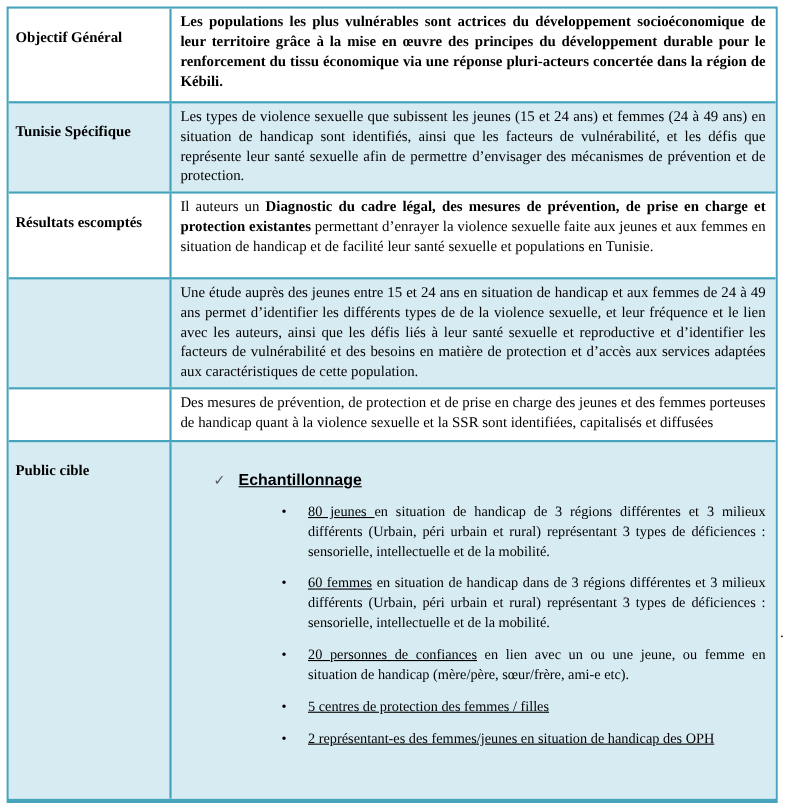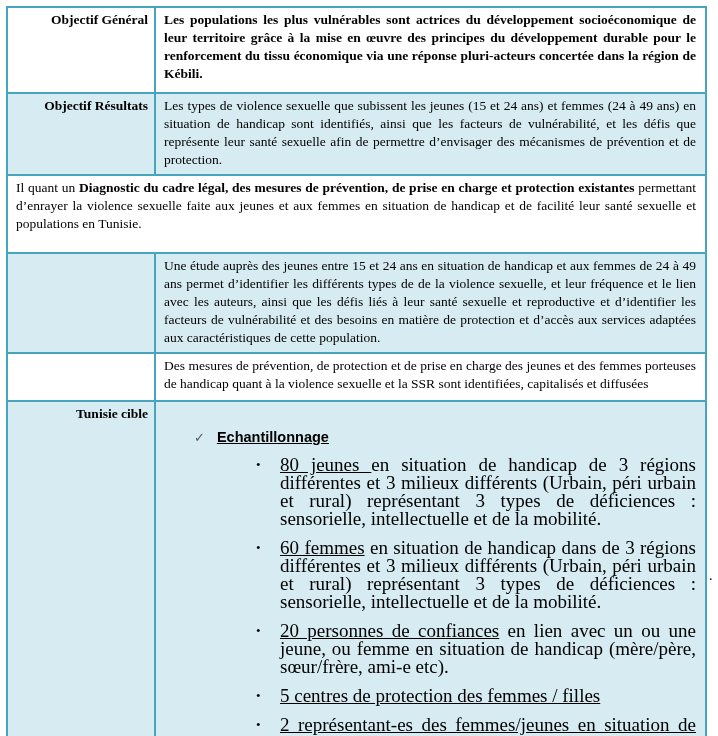--- a/index.html
+++ b/index.html
@@ -23,22 +23,21 @@
     border-bottom-width: 4px;
     background: #ffffff;
   }
   .trow { display: flex; border-top: 2px solid var(--bc); background: #ffffff; }
   .trow:first-child { border-top: 0; }
   .trow.shaded { background: var(--shade); }
 
   .lcell {
     flex: 0 0 148px; width: 148px;
     border-right: 2px solid var(--bc);
-    padding: 3px 6px 3px 6px;
-    text-align: right;
+    padding: 17px 6px 3px 6px;
   }
   .row-label { font-weight: bold; font-size: 13.5px; line-height: 18px; }
 
   .ccell { flex: 1; padding: 3px 9px 5px 8px; min-width: 0; }
 
   .para { font-size: 13.5px; line-height: 18px; margin: 0; }
   .just { text-align: justify; }
   .run.b { font-weight: bold; }
   .run.u { text-decoration: underline; }
 
@@ -54,21 +53,21 @@
     font-family: "Liberation Sans", "DejaVu Sans", sans-serif;
     font-weight: bold; font-size: 14.5px;
     text-decoration: underline;
     color: #000;
     margin-top: 12px;
   }
 
   .bullet-item { display: flex; margin: 11px 0 0 92px; }
   .bullet-item:last-child { margin-bottom: 16px; }
   .bdot { flex: 0 0 24px; width: 24px; font-size: 13px; line-height: 18px; }
-  .btext { flex: 1; font-size: 19px; line-height: 18px; min-width: 0; }
+  .btext { flex: 1; font-size: 13px; line-height: 18px; min-width: 0; }
 
   .stray {
     position: absolute; left: 709px; top: 567px;
     font-size: 14px; line-height: 18px; color: #000;
   }
 </style>
 </head>
 <body style="background: rgb(255, 255, 255);">
 
 <div class="page">
@@ -76,50 +75,53 @@
       <div class="trow" style="min-height: 84px;">
         <div class="lcell">
           <div class="row-label">Objectif Général</div>
         </div>
         <div class="ccell">
           <div class="para just"><span class="run b">Les populations les plus vulnérables sont actrices du développement socioéconomique de leur territoire grâce à la mise en œuvre des principes du développement durable pour le renforcement du tissu économique via une réponse pluri-acteurs concertée dans la région de Kébili.</span></div>
         </div>
       </div>
       <div class="trow shaded" style="min-height: 76px;">
         <div class="lcell">
-          <div class="row-label">Objectif Résultats</div>
+          <div class="row-label">Tunisie Spécifique</div>
         </div>
         <div class="ccell">
           <div class="para just"><span class="run">Les types de violence sexuelle que subissent les jeunes (15 et 24 ans) et femmes (24 à 49 ans) en situation de handicap sont identifiés, ainsi que les facteurs de vulnérabilité, et les défis que représente leur santé sexuelle afin de permettre d’envisager des mécanismes de prévention et de protection.</span></div>
         </div>
       </div>
       <div class="trow" style="min-height: 78px;">
+        <div class="lcell">
+          <div class="row-label">Résultats escomptés</div>
+        </div>
         <div class="ccell">
-          <div class="para just"><span class="run">Il quant un </span><span class="run b">Diagnostic du cadre légal, des mesures de prévention, de prise en charge  et protection existantes</span><span class="run"> permettant d’enrayer la violence sexuelle faite aux jeunes et aux femmes en situation de handicap et de facilité leur  santé sexuelle et populations en Tunisie.</span></div>
+          <div class="para just"><span class="run">Il auteurs un </span><span class="run b">Diagnostic du cadre légal, des mesures de prévention, de prise en charge  et protection existantes</span><span class="run"> permettant d’enrayer la violence sexuelle faite aux jeunes et aux femmes en situation de handicap et de facilité leur  santé sexuelle et populations en Tunisie.</span></div>
         </div>
       </div>
       <div class="trow shaded" style="min-height: 94px;">
         <div class="lcell">
           <div class="row-label"></div>
         </div>
         <div class="ccell">
           <div class="para just"><span class="run">Une étude auprès des jeunes entre 15 et 24 ans en situation de handicap et aux femmes de 24 à 49 ans  permet d’identifier les différents types de  de la violence sexuelle, et leur fréquence et le lien avec les auteurs, ainsi que les défis liés à  leur santé sexuelle et reproductive et d’identifier les facteurs de vulnérabilité et des besoins en matière de protection et d’accès aux services adaptées aux caractéristiques de cette population.</span></div>
         </div>
       </div>
       <div class="trow" style="min-height: 48px;">
         <div class="lcell">
           <div class="row-label"></div>
         </div>
         <div class="ccell">
           <div class="para just"><span class="run">Des mesures de prévention, de protection et de prise en charge   des jeunes et des femmes porteuses de handicap quant à la violence sexuelle et la SSR sont identifiées, capitalisés et diffusées</span></div>
         </div>
       </div>
       <div class="trow shaded" style="min-height: 326px;">
         <div class="lcell">
-          <div class="row-label">Tunisie cible</div>
+          <div class="row-label">Public cible</div>
         </div>
         <div class="ccell">
           <div class="check-heading">
             <span class="check">✓</span>
             <span class="check-title">Echantillonnage</span>
           </div>
           <div class="bullet-item">
             <span class="bdot">•</span>
             <span class="btext just"><span class="run u">80 jeunes </span><span class="run">en situation de handicap de 3 régions différentes et 3 milieux différents (Urbain, péri urbain et rural) représentant 3 types de déficiences : sensorielle, intellectuelle et de la mobilité.</span></span>
           </div>

